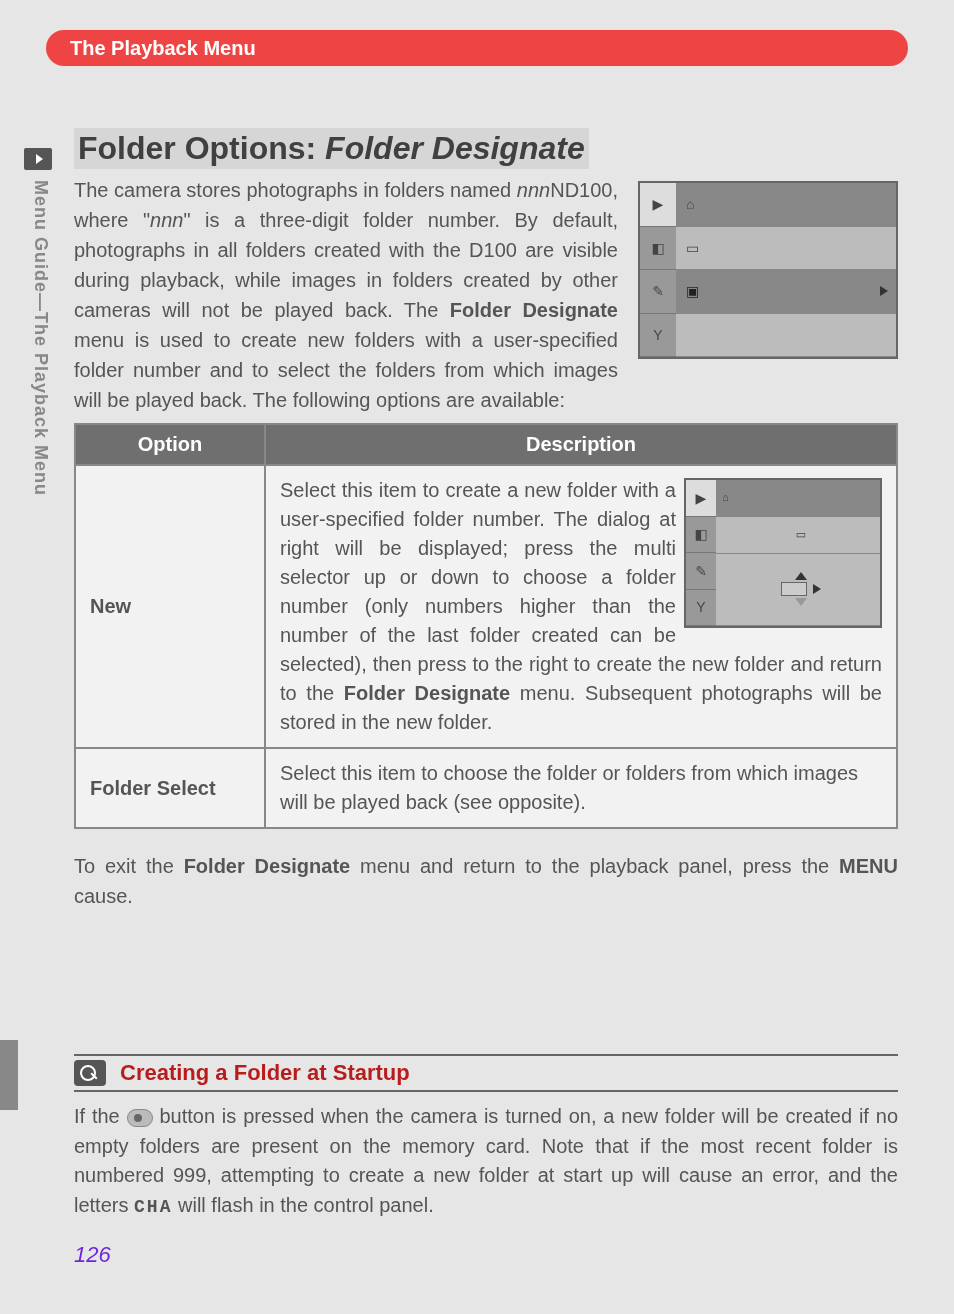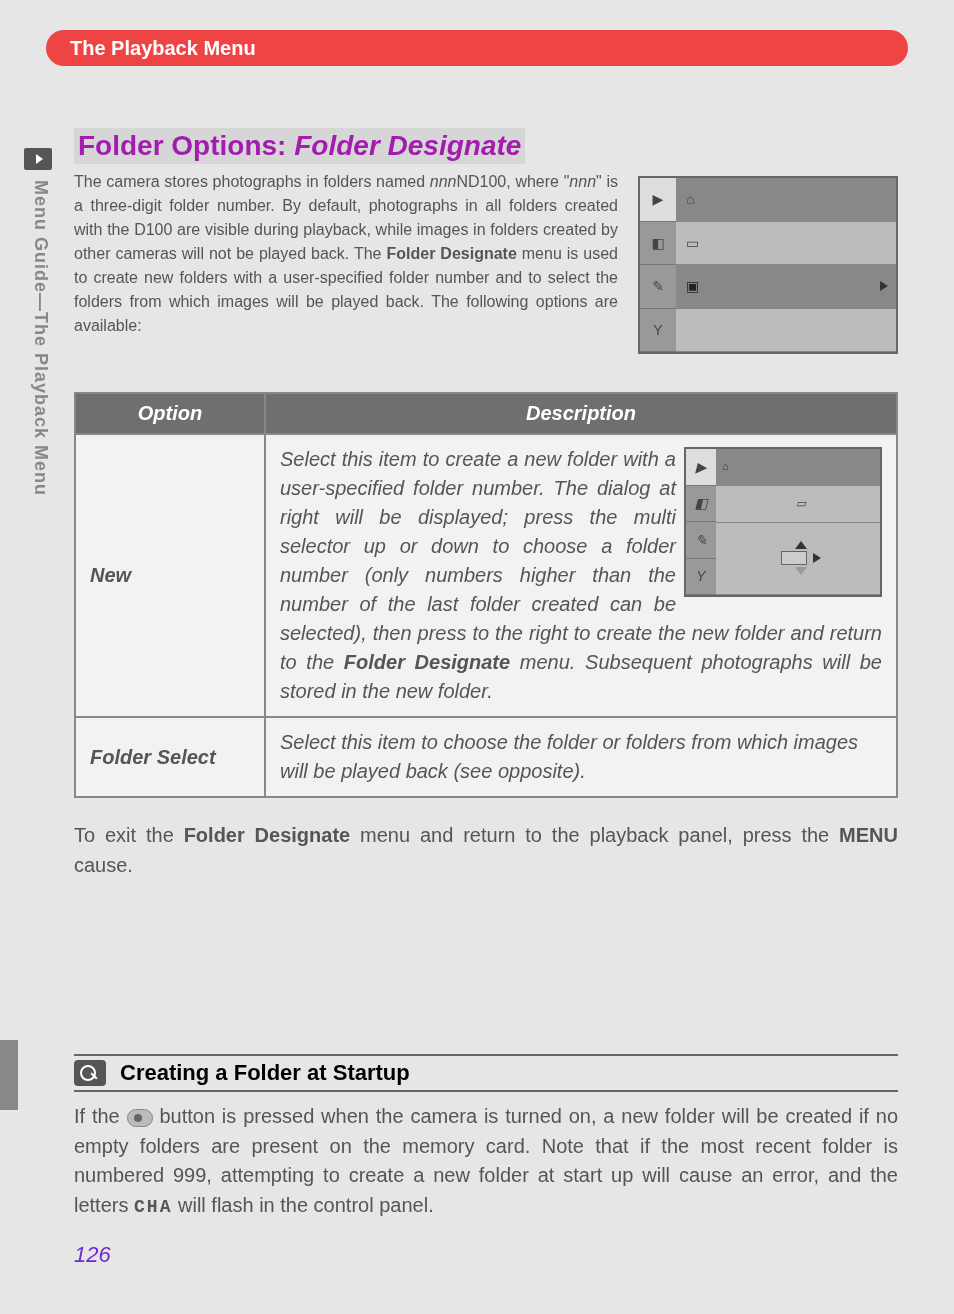--- a/index.html
+++ b/index.html
@@ -58,31 +58,31 @@
     font-weight: 600;
     letter-spacing: 1px;
   }
   .content {
     position: absolute;
     left: 74px;
     right: 56px;
     top: 128px;
   }
   .section-title {
-    font-size: 28px;
-    color: #a21caf;
+    font-size: 32px;
+    color: #404040;
     margin-bottom: 6px;
     display: inline-block;
     background: #d6d6d6;
     padding: 2px 4px;
   }
   .section-title b { font-weight: 700; }
   .section-title em { font-style: italic; font-weight: 700; }
   .body-text {
-    font-size: 16px;
+    font-size: 20px;
     line-height: 1.5;
     color: #555;
     text-align: justify;
   }
   .intro-wrap {
     display: flex;
     gap: 20px;
     align-items: flex-start;
   }
   .intro-text { flex: 1; }
@@ -126,25 +126,24 @@
     gap: 8px;
   }
   .menu-right .row.dark { background: #888; }
   .menu-right .row.sel { background: #888; color:#222; position:relative;}
   .menu-right .row.sel::after {
     content:"";
     position:absolute; right:8px; top:50%; transform:translateY(-50%);
     border-left:8px solid #333; border-top:5px solid transparent; border-bottom:5px solid transparent;
   }
   .options-table {
-    margin-top: 38px;
+    margin-top: 8px;
     width: 100%;
     border-collapse: collapse;
     border: 2px solid #4d7c0f;
-    font-style: italic;
   }
   .options-table th {
     background: #6f6f6f;
     color: #fff;
     font-weight: 600;
     font-size: 20px;
     padding: 8px;
     border: 2px solid #888;
   }
   .options-table td {
@@ -203,21 +202,21 @@
     position: relative;
   }
   .tip-icon::before {
     content:""; position:absolute; left:6px; top:5px;
     width:12px; height:12px; border:2px solid #fff; border-radius:50%;
   }
   .tip-icon::after {
     content:""; position:absolute; left:16px; top:15px;
     width:8px; height:2px; background:#fff; transform:rotate(45deg);
   }
-  .tip-title { font-size: 22px; font-weight:700; color:#000000;}
+  .tip-title { font-size: 22px; font-weight:700; color:#b91c1c;}
   .tip-body { margin-top: 10px; font-size:20px; line-height:1.48; text-align:justify; color:#555;}
   .key-pill {
     display: inline-flex;
     align-items: center;
     background: #bbb;
     border-radius: 10px;
     padding: 1px 6px;
     font-size: 13px;
     color: #555;
     vertical-align: middle;

